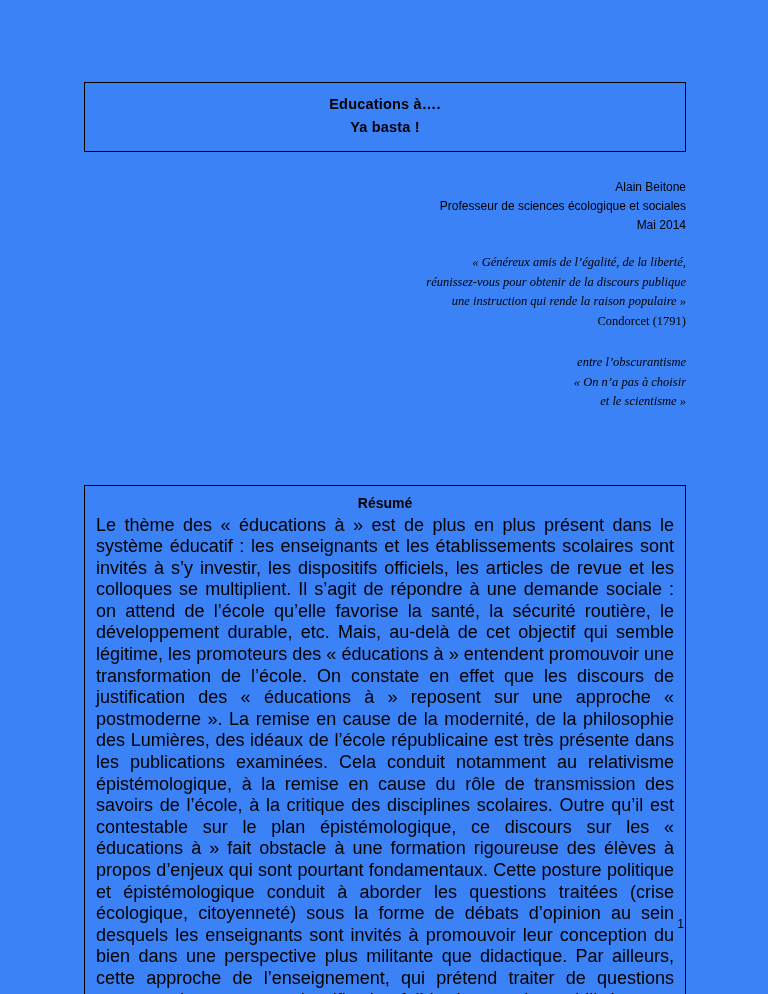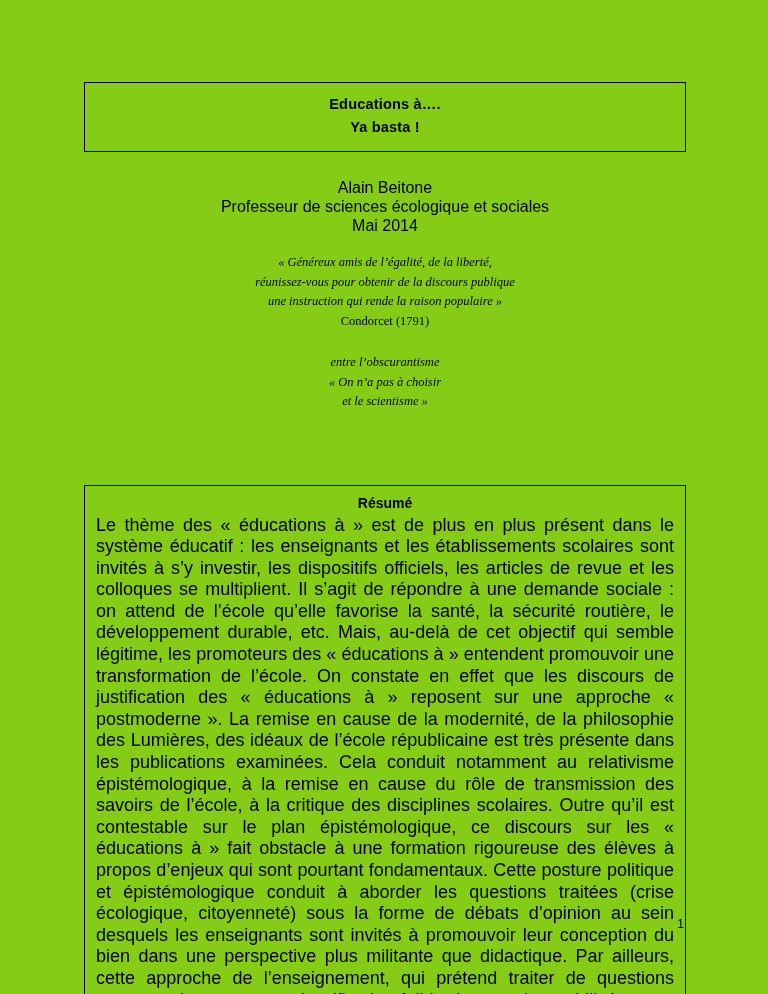--- a/index.html
+++ b/index.html
@@ -13,21 +13,21 @@
     font-family: "Liberation Sans", sans-serif;
     color: #000000;
     position: relative;
     overflow: hidden;
   }
   .page {
     position: absolute;
     left: 0; top: 0;
     width: 768px;
     height: 994px;
-    background: #84cc16;
+    background: #3b82f6;
   }
   .content {
     position: absolute;
     left: 84px;
     top: 82px;
     width: 602px;
   }
 
   
   .title-box {
@@ -38,33 +38,33 @@
   }
   .title-line {
     font-weight: bold;
     font-size: 14.5px;
     line-height: 23px;
     letter-spacing: 0.2px;
   }
 
   
   .author-block {
-    text-align: center;
+    text-align: right;
     margin-top: 26px;
-    font-size: 16px;
+    font-size: 12px;
     line-height: 19px;
   }
   .author-block div {
     margin: 0;
   }
 
   
   .quote {
     font-family: "Liberation Serif", serif;
-    text-align: center;
+    text-align: right;
     font-size: 12.5px;
     line-height: 19.5px;
   }
   .quote .q-italic {
     font-style: italic;
   }
   .quote-1 {
     margin-top: 18px;
   }
   .quote-2 {

